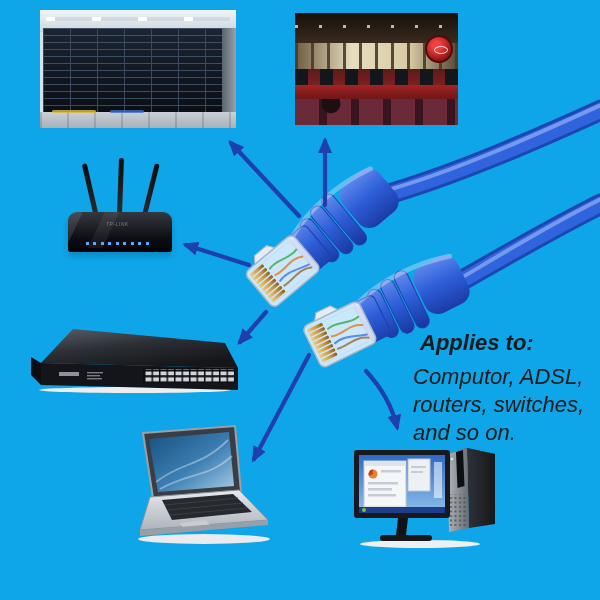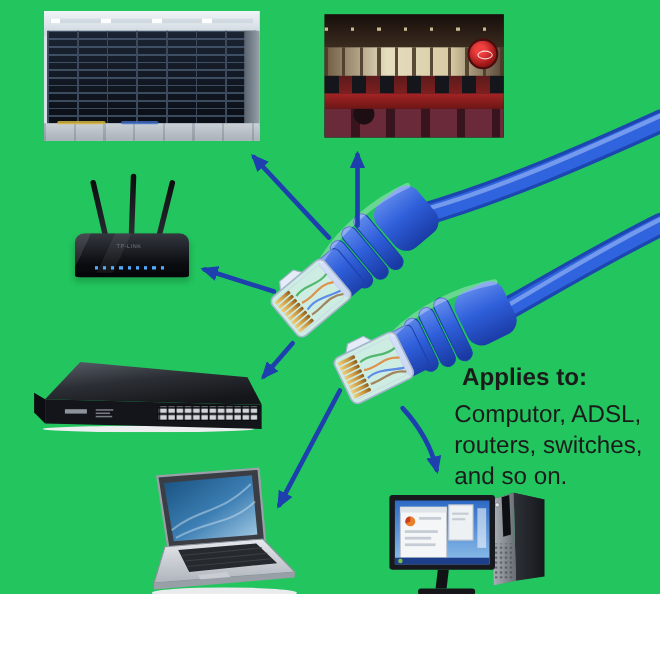--- a/index.html
+++ b/index.html
@@ -1,17 +1,17 @@
 <!DOCTYPE html>
 <html><head>
 <meta charset="utf-8">
 <style>
   html,body{margin:0;padding:0;background:#ffffff;}
-  #stage{position:relative;width:600px;height:540px;background:#22c55e;overflow:hidden;
-         font-family:"Liberation Sans",sans-serif;}
+  #stage{position:relative;width:600px;height:600px;background:#0ea5e9;overflow:hidden;
+         font-family:"Liberation Sans",sans-serif;font-style:italic;}
   .abs{position:absolute;}
 
   
   #rackPhoto{left:40px;top:10px;width:196px;height:118px;background:#d9e1e8;}
   #rackCeiling{left:0;top:0;width:100%;height:22px;background:linear-gradient(#f0f4f8,#cdd6de);}
   #rackLights{left:6px;top:7px;width:184px;height:4px;
     background:repeating-linear-gradient(90deg,rgba(255,255,255,.95) 0 9px,rgba(160,175,190,.25) 9px 46px);}
   #rackRow{left:3px;top:18px;width:190px;height:86px;
     background:
       repeating-linear-gradient(90deg,#3c485c 0 1.5px,rgba(0,0,0,0) 1.5px 27px),

